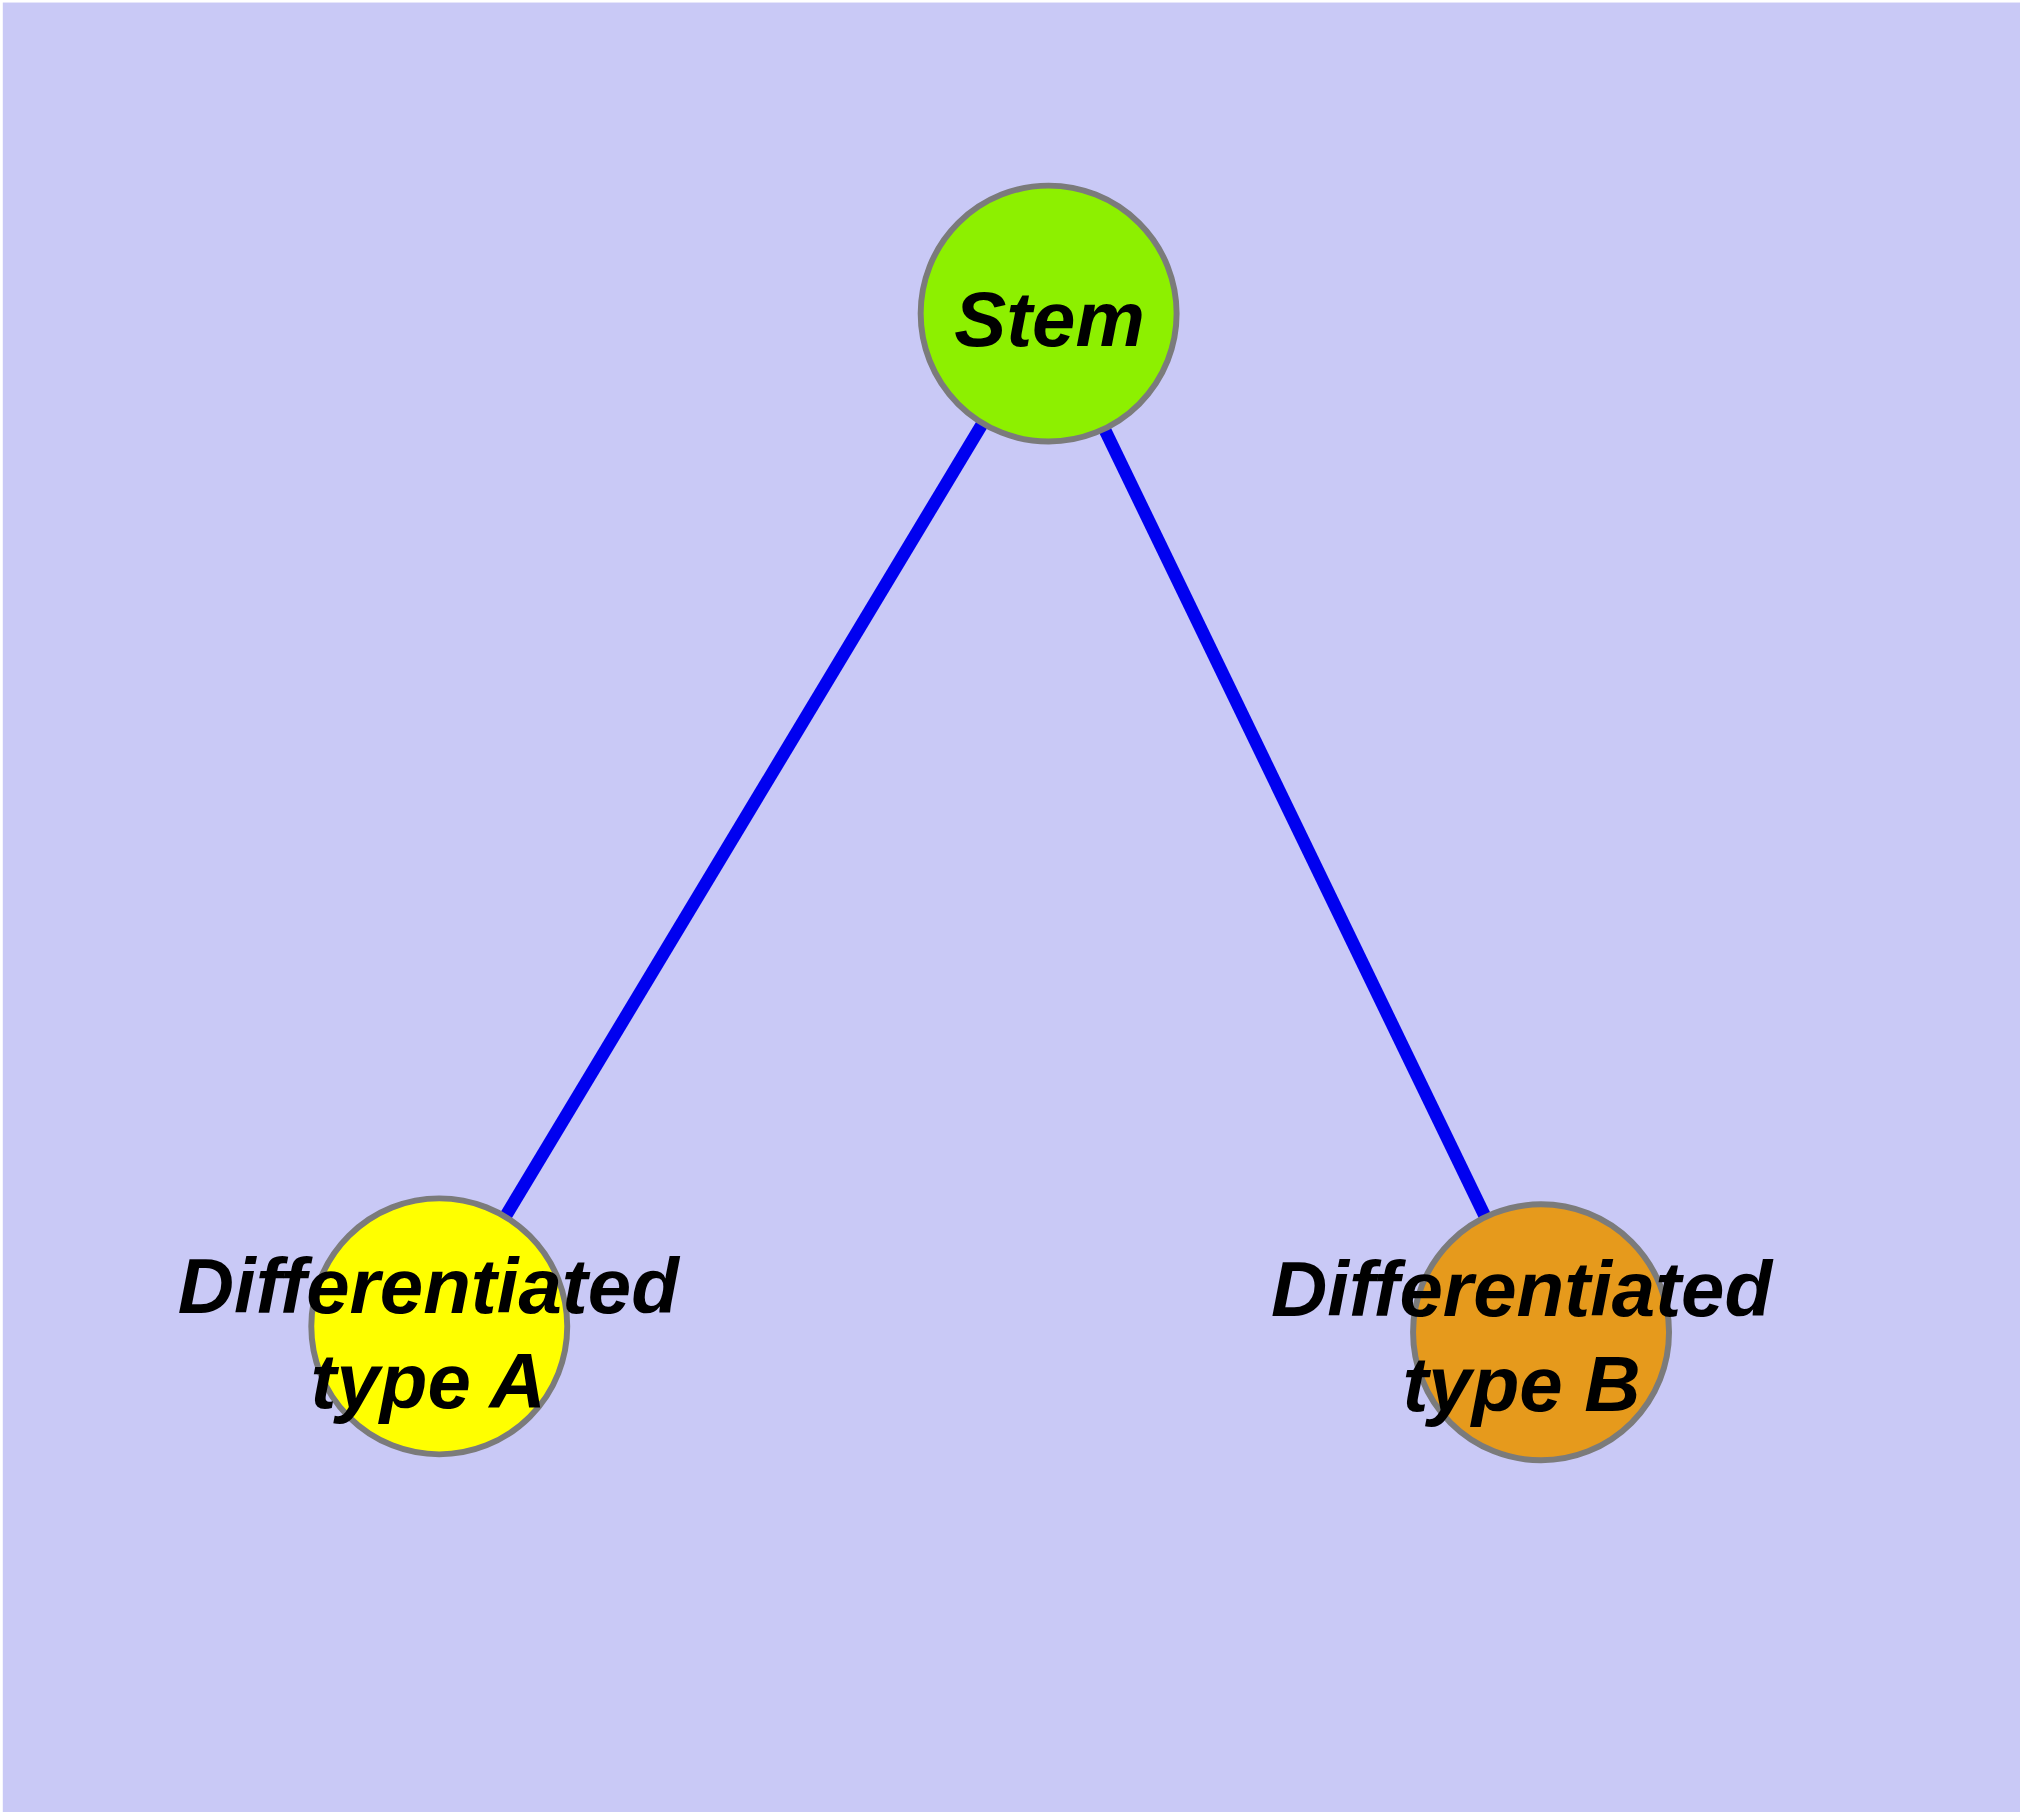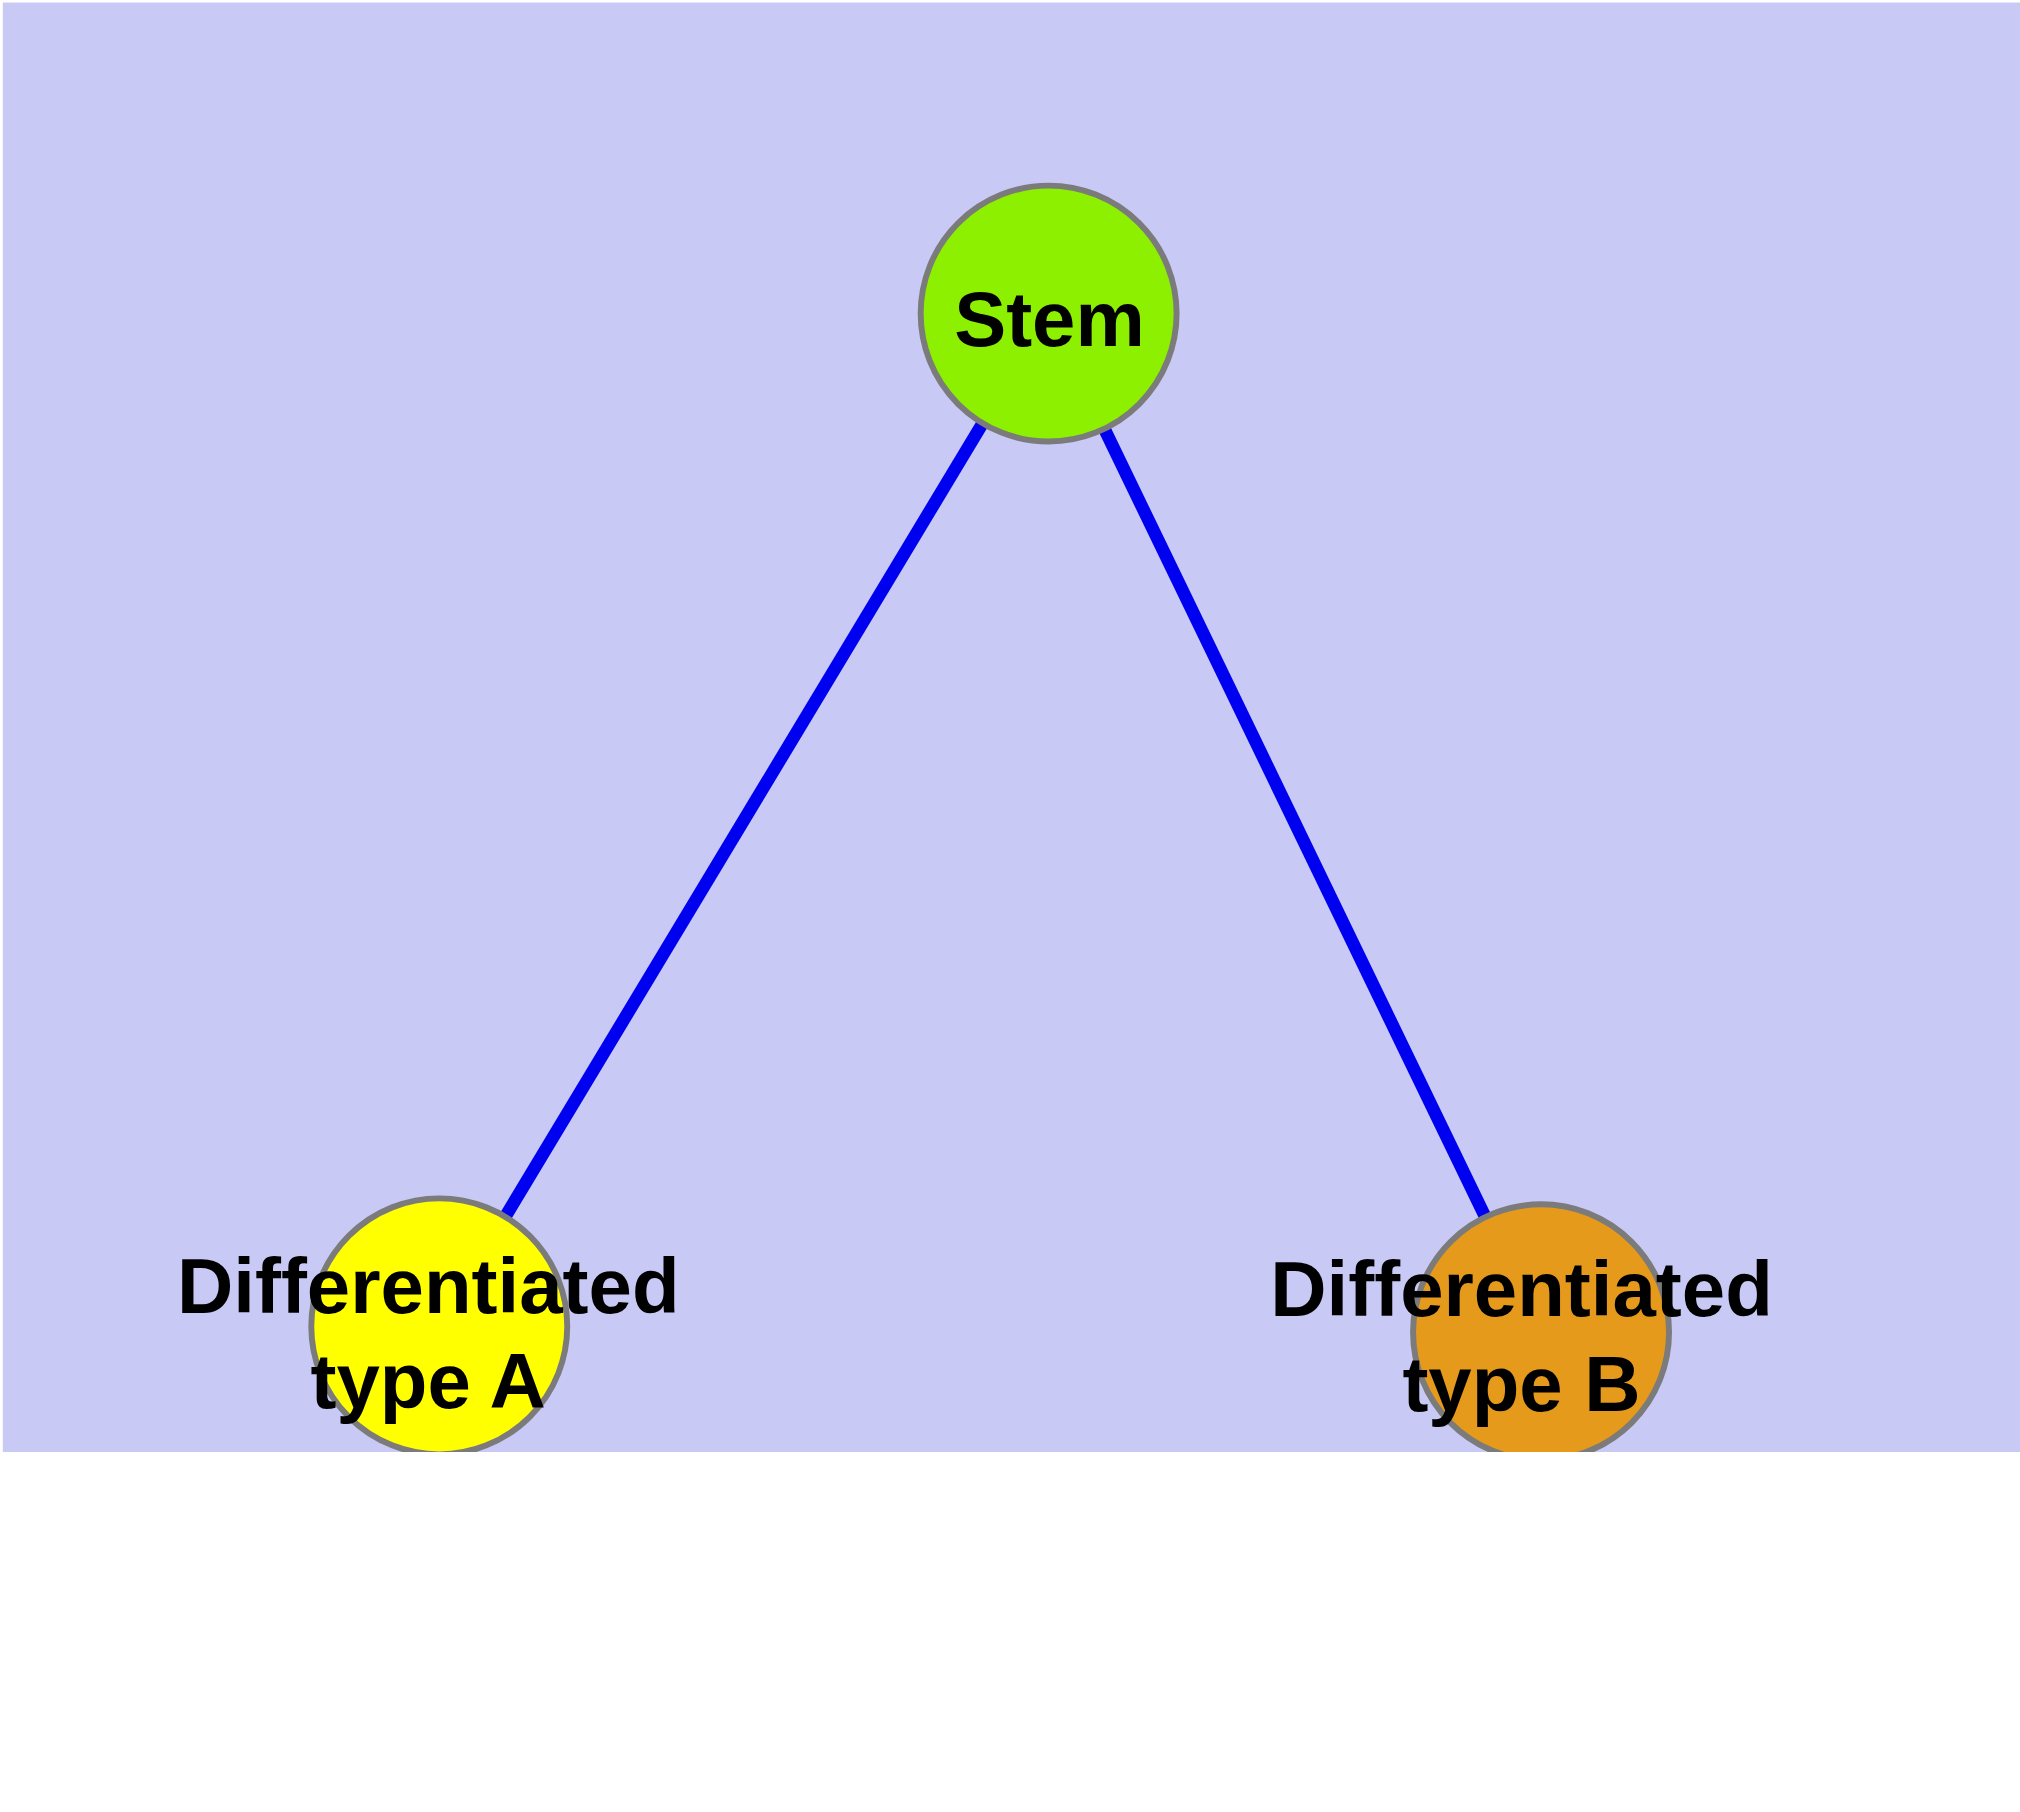--- a/index.html
+++ b/index.html
@@ -6,22 +6,23 @@
     margin: 0;
     padding: 0;
     width: 2021px;
     height: 1812px;
     background: #ffffff;
     font-family: "Liberation Sans", sans-serif;
   }
   .stage {
     position: relative;
     width: 2021px;
-    height: 1452px;
+    height: 1812px;
     overflow: hidden;
+    font-style: italic;
   }
   svg.diagram {
     position: absolute;
     left: 0;
     top: 0;
     display: block;
   }
   text.node-label {
     font-family: "Liberation Sans", "DejaVu Sans", sans-serif;
     font-weight: bold;

